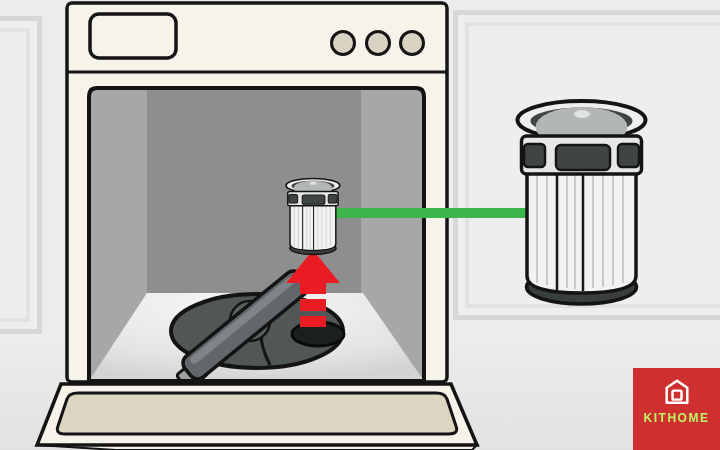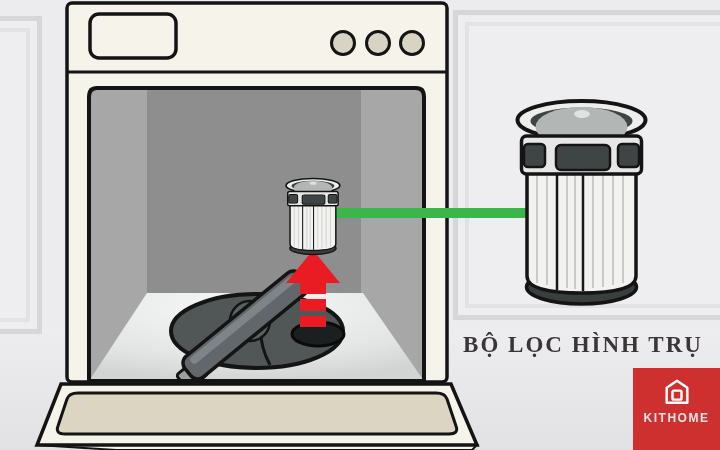--- a/index.html
+++ b/index.html
@@ -39,21 +39,21 @@
   }
 
   
   .brand-badge{
     position:absolute;left:633px;top:368px;width:87px;height:82px;
     background:var(--brand-red);z-index:3;
     display:flex;flex-direction:column;align-items:center;justify-content:flex-start;
   }
   .brand-badge svg{margin-top:9px;}
   .brand-name{
-    margin-top:4px;color:#e5e5e5;font-weight:700;font-size:12px;
+    margin-top:4px;color:#bef264;font-weight:700;font-size:12px;
     letter-spacing:1.5px;font-family:"Liberation Sans",sans-serif;
   }
 </style>
 </head>
 <body>
 
 <div class="scene">
 
   <div class="floor-band"></div>
 
@@ -144,21 +144,20 @@
       <rect x="300" y="282" width="26" height="12"></rect>
       <rect x="300" y="299" width="26" height="12"></rect>
       <rect x="300" y="316" width="26" height="11"></rect>
     </g>
 
     <use href="#filter-shape" transform="translate(285,178) scale(0.42 0.375)"></use>
 
     <use href="#filter-shape" transform="translate(515,100)"></use>
   </svg>
 
-  <div class="filter-caption">BỘ LỌC HÌNH TRỤ</div>
 
   <div class="brand-badge">
     <svg width="32" height="30" viewBox="0 0 32 32">
       <g fill="none" stroke="#ffffff" stroke-width="2.6" stroke-linejoin="round">
         <path d="M16,4 L27,11.5 V27.5 H5 V11.5 Z"></path>
         <rect x="11.2" y="14.5" width="9.6" height="9.6" rx="1.5"></rect>
       </g>
     </svg>
     <div class="brand-name">KITHOME</div>
   </div>

